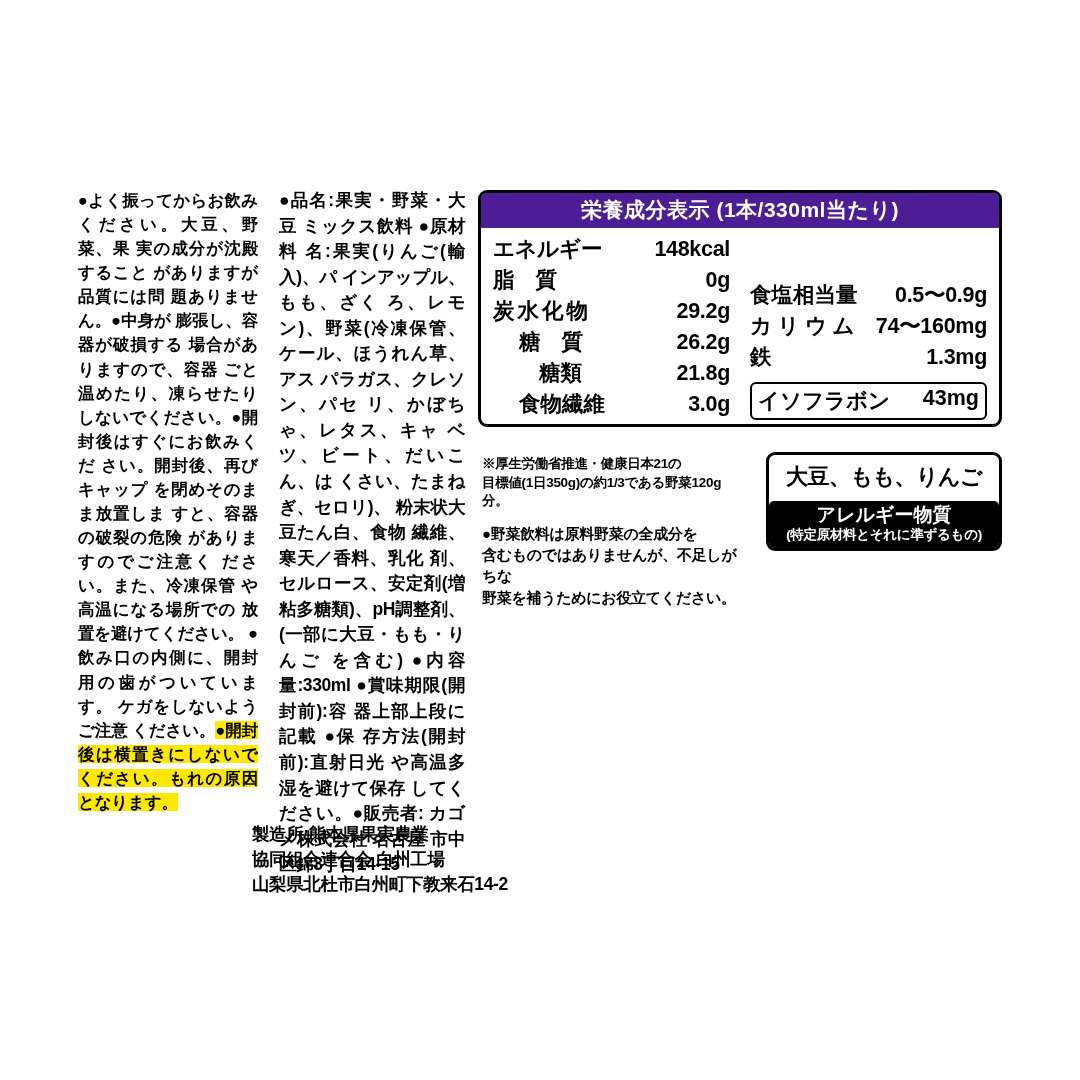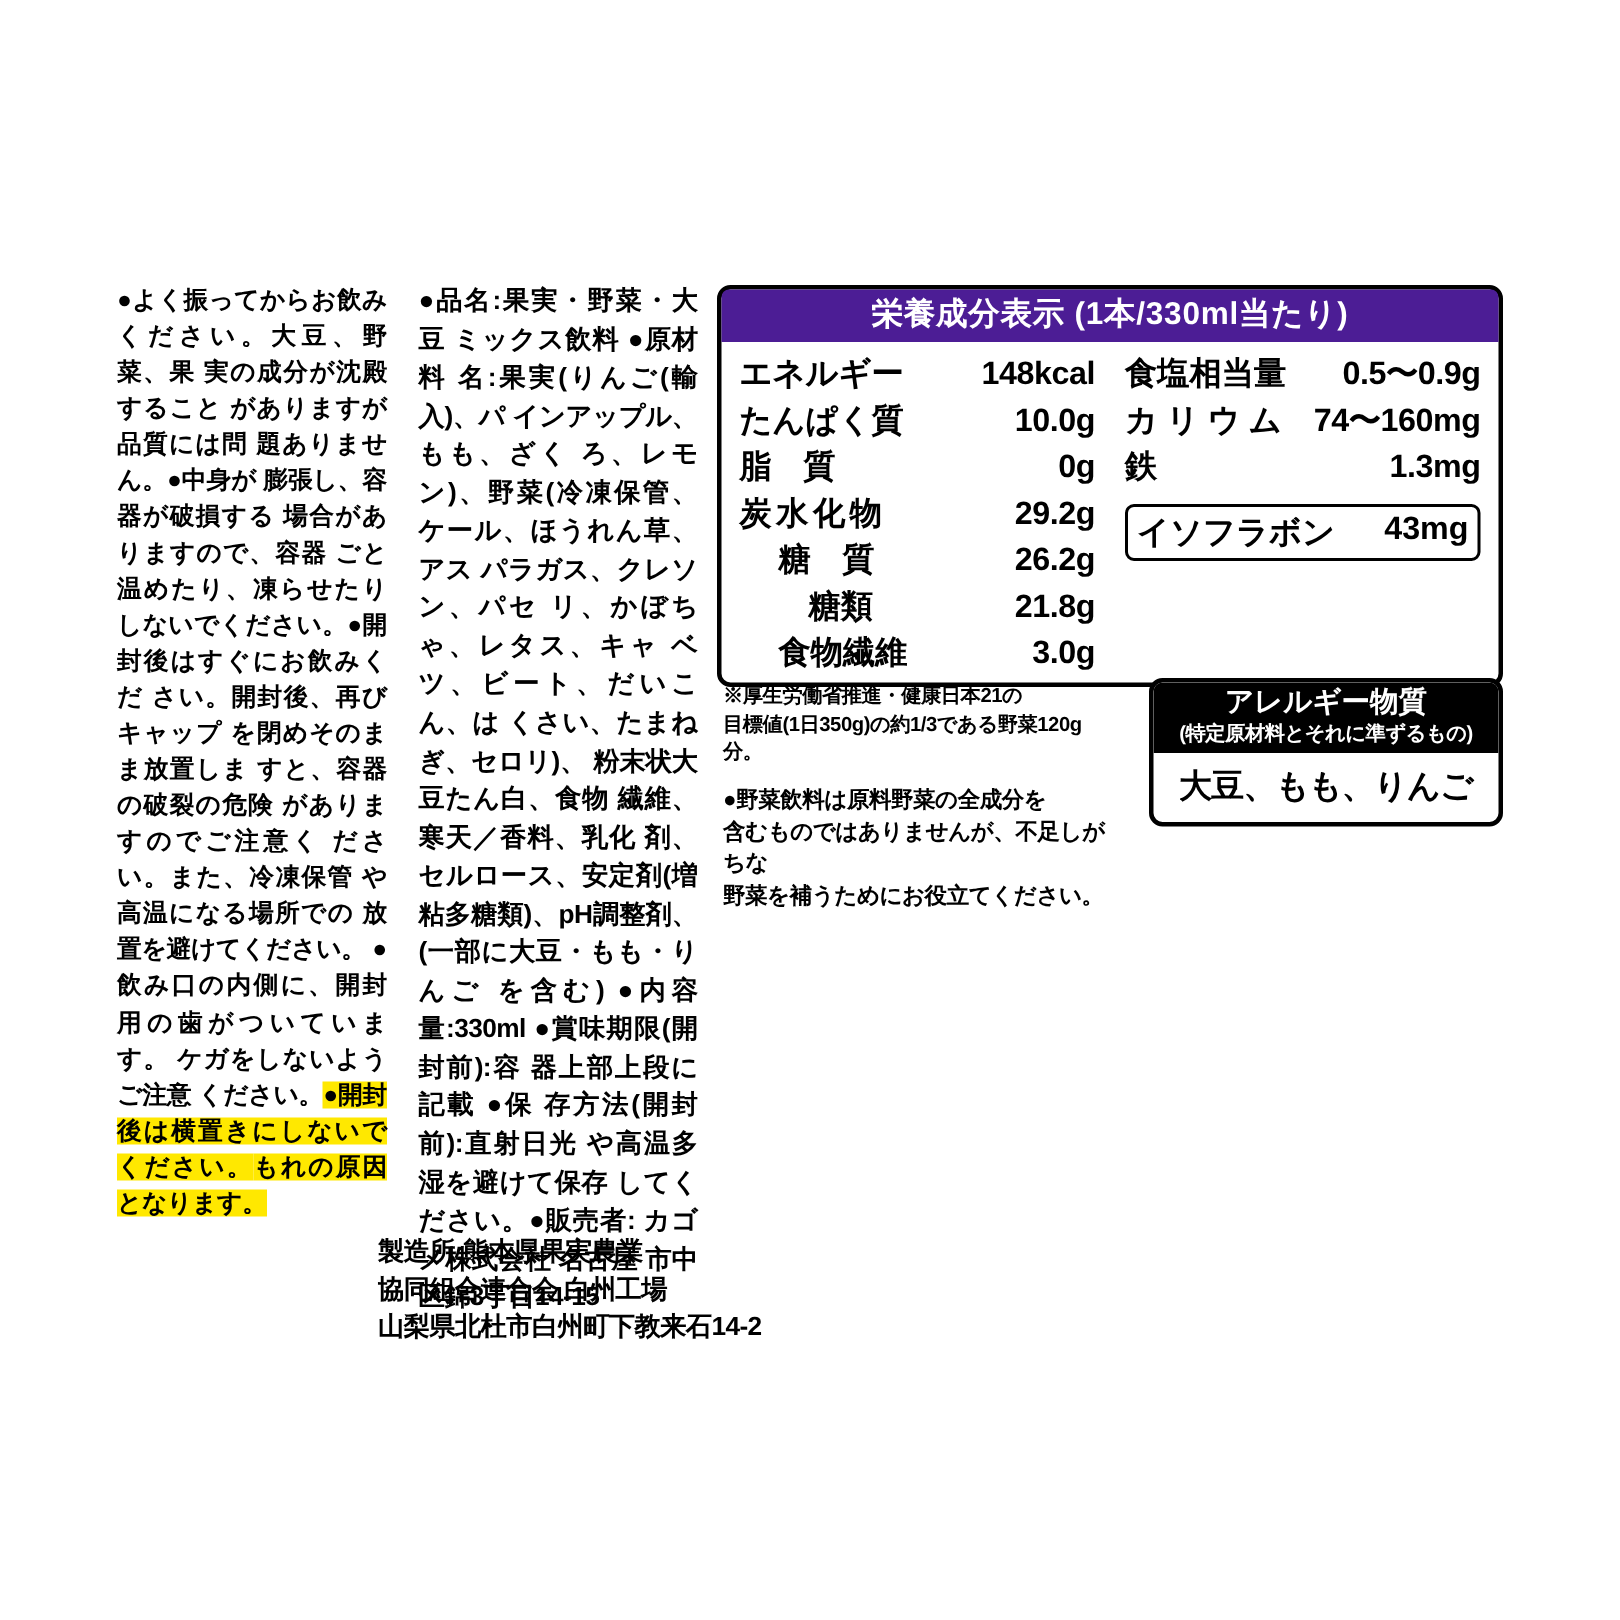--- a/index.html
+++ b/index.html
@@ -81,20 +81,21 @@
     font-size: 21px;
     font-weight: 700;
     letter-spacing: 0.5px;
     padding: 5px 0 6px;
     border-radius: 5px 5px 0 0;
     line-height: 1.15;
   }
   #nutrition-body {
     display: flex;
     padding: 6px 12px 4px 12px;
+    align-items: flex-end;
   }
   .nut-col {
     flex: 1;
   }
   .nut-col.left { padding-right: 6px; }
   .nut-col.right { padding-left: 14px; }
   .nut-row {
     display: flex;
     justify-content: space-between;
     align-items: baseline;
@@ -240,24 +241,20 @@
   </div>
 
   <div id="nutrition-panel">
     <div id="nutrition-title">栄養成分表示 (1本/330ml当たり)</div>
     <div id="nutrition-body">
       <div class="nut-col left">
         <div class="nut-row">
           <span class="label">エネルギー</span>
           <span class="value">148kcal</span>
         </div>
-        <div class="nut-row">
-          <span class="label">たんぱく質</span>
-          <span class="value">10.0g</span>
-        </div>
         <div class="nut-row sp2">
           <span class="label">脂  質</span>
           <span class="value">0g</span>
         </div>
         <div class="nut-row sp1">
           <span class="label">炭水化物</span>
           <span class="value">29.2g</span>
         </div>
         <div class="nut-row indent1 sp2">
           <span class="label">糖  質</span>
@@ -299,20 +296,20 @@
       <div>目標値(1日350g)の約1/3である野菜120g分。</div>
     </div>
     <div class="note2">
       <div>●野菜飲料は原料野菜の全成分を</div>
       <div>含むものではありませんが、不足しがちな</div>
       <div>野菜を補うためにお役立てください。</div>
     </div>
   </div>
 
   <div id="allergy-panel">
+    <div id="allergy-items">大豆、もも、りんご</div>
     <div id="allergy-header">
       <div id="allergy-title">アレルギー物質</div>
       <div id="allergy-subtitle">(特定原材料とそれに準ずるもの)</div>
     </div>
-    <div id="allergy-items">大豆、もも、りんご</div>
   </div>
 
 </div>
 
 </body></html>

